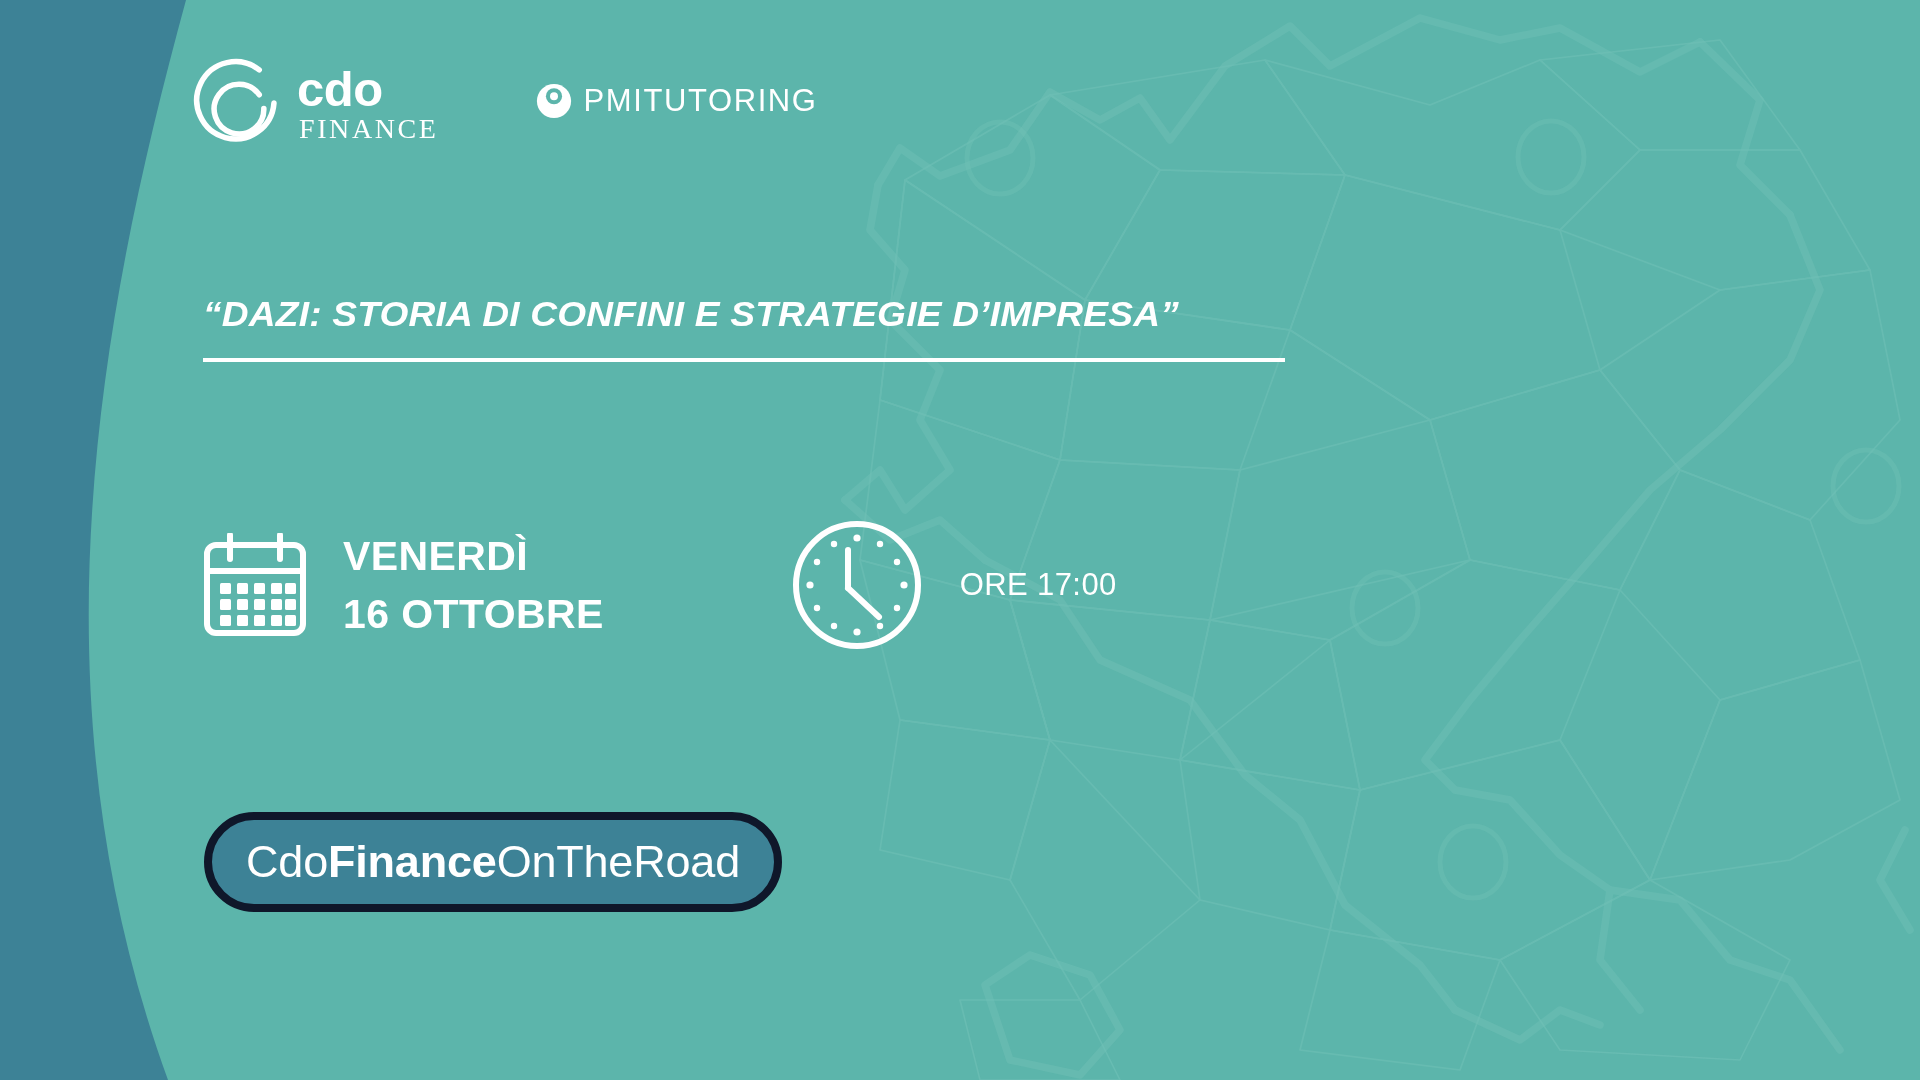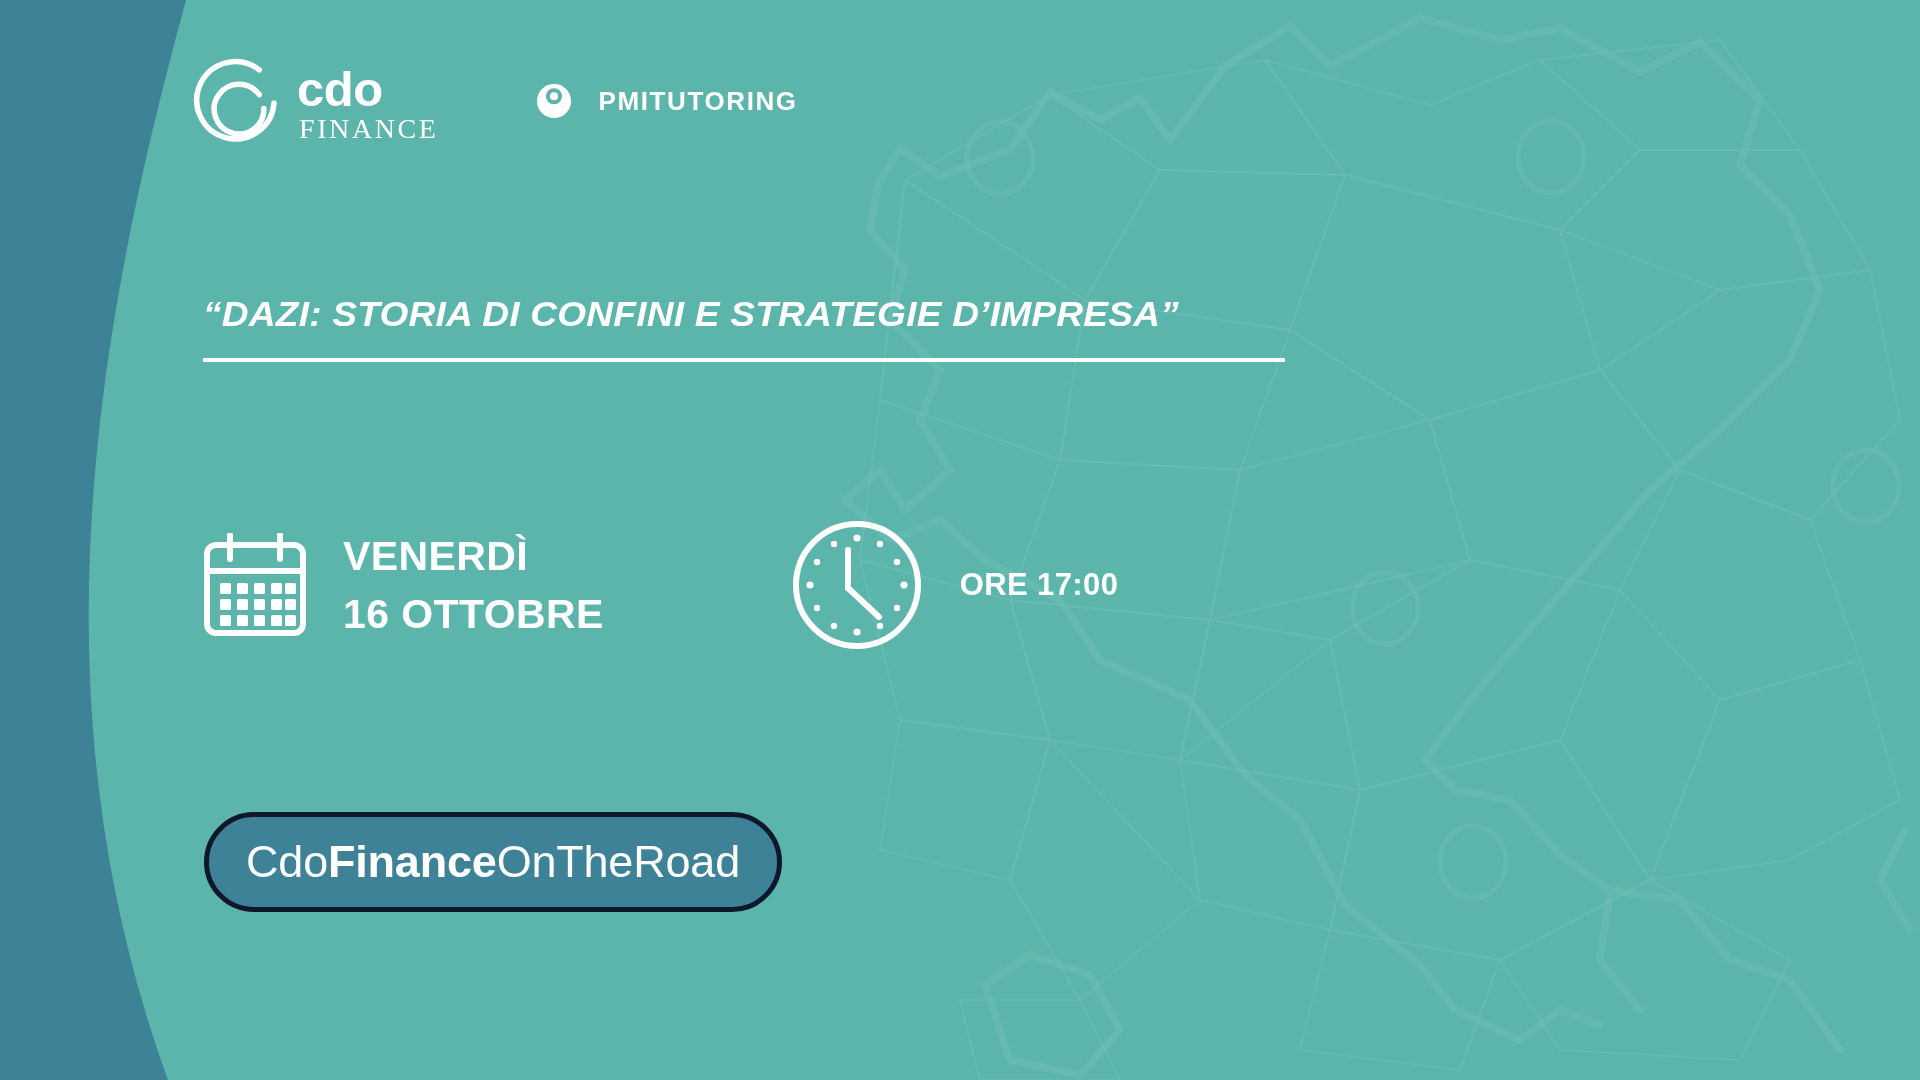--- a/index.html
+++ b/index.html
@@ -90,24 +90,24 @@
     margin-left: 96px;
     margin-top: -4px;
   }
   #pmi-mark {
     width: 38px;
     height: 38px;
     flex: 0 0 auto;
   }
   #pmi-word {
     color: #ffffff;
-    font-size: 26px;
-    font-weight: 700;
+    font-size: 31px;
+    font-weight: 400;
     letter-spacing: 1.6px;
-    margin-left: 26px;
+    margin-left: 11px;
   }
 
   
   #title {
     position: absolute;
     left: 203px;
     top: 294px;
     color: #ffffff;
     font-size: 35px;
     font-weight: 700;
@@ -168,35 +168,35 @@
   }
   #clock-icon {
     width: 134px;
     height: 134px;
     flex: 0 0 auto;
   }
   #time-text {
     margin-left: 36px;
     color: #ffffff;
     font-size: 31px;
-    font-weight: 700;
+    font-weight: 400;
     letter-spacing: 0.4px;
     white-space: nowrap;
   }
 
   
   #cta-pill {
     position: absolute;
     left: 204px;
     top: 812px;
     width: 578px;
     height: 100px;
     box-sizing: border-box;
     background: #3d8296;
-    border: 5px solid #0f172a;
+    border: 8px solid #0f172a;
     border-radius: 50px;
     display: flex;
     align-items: center;
     justify-content: center;
     cursor: pointer;
   }
   #cta-text {
     color: #ffffff;
     font-size: 45px;
     font-weight: 400;

